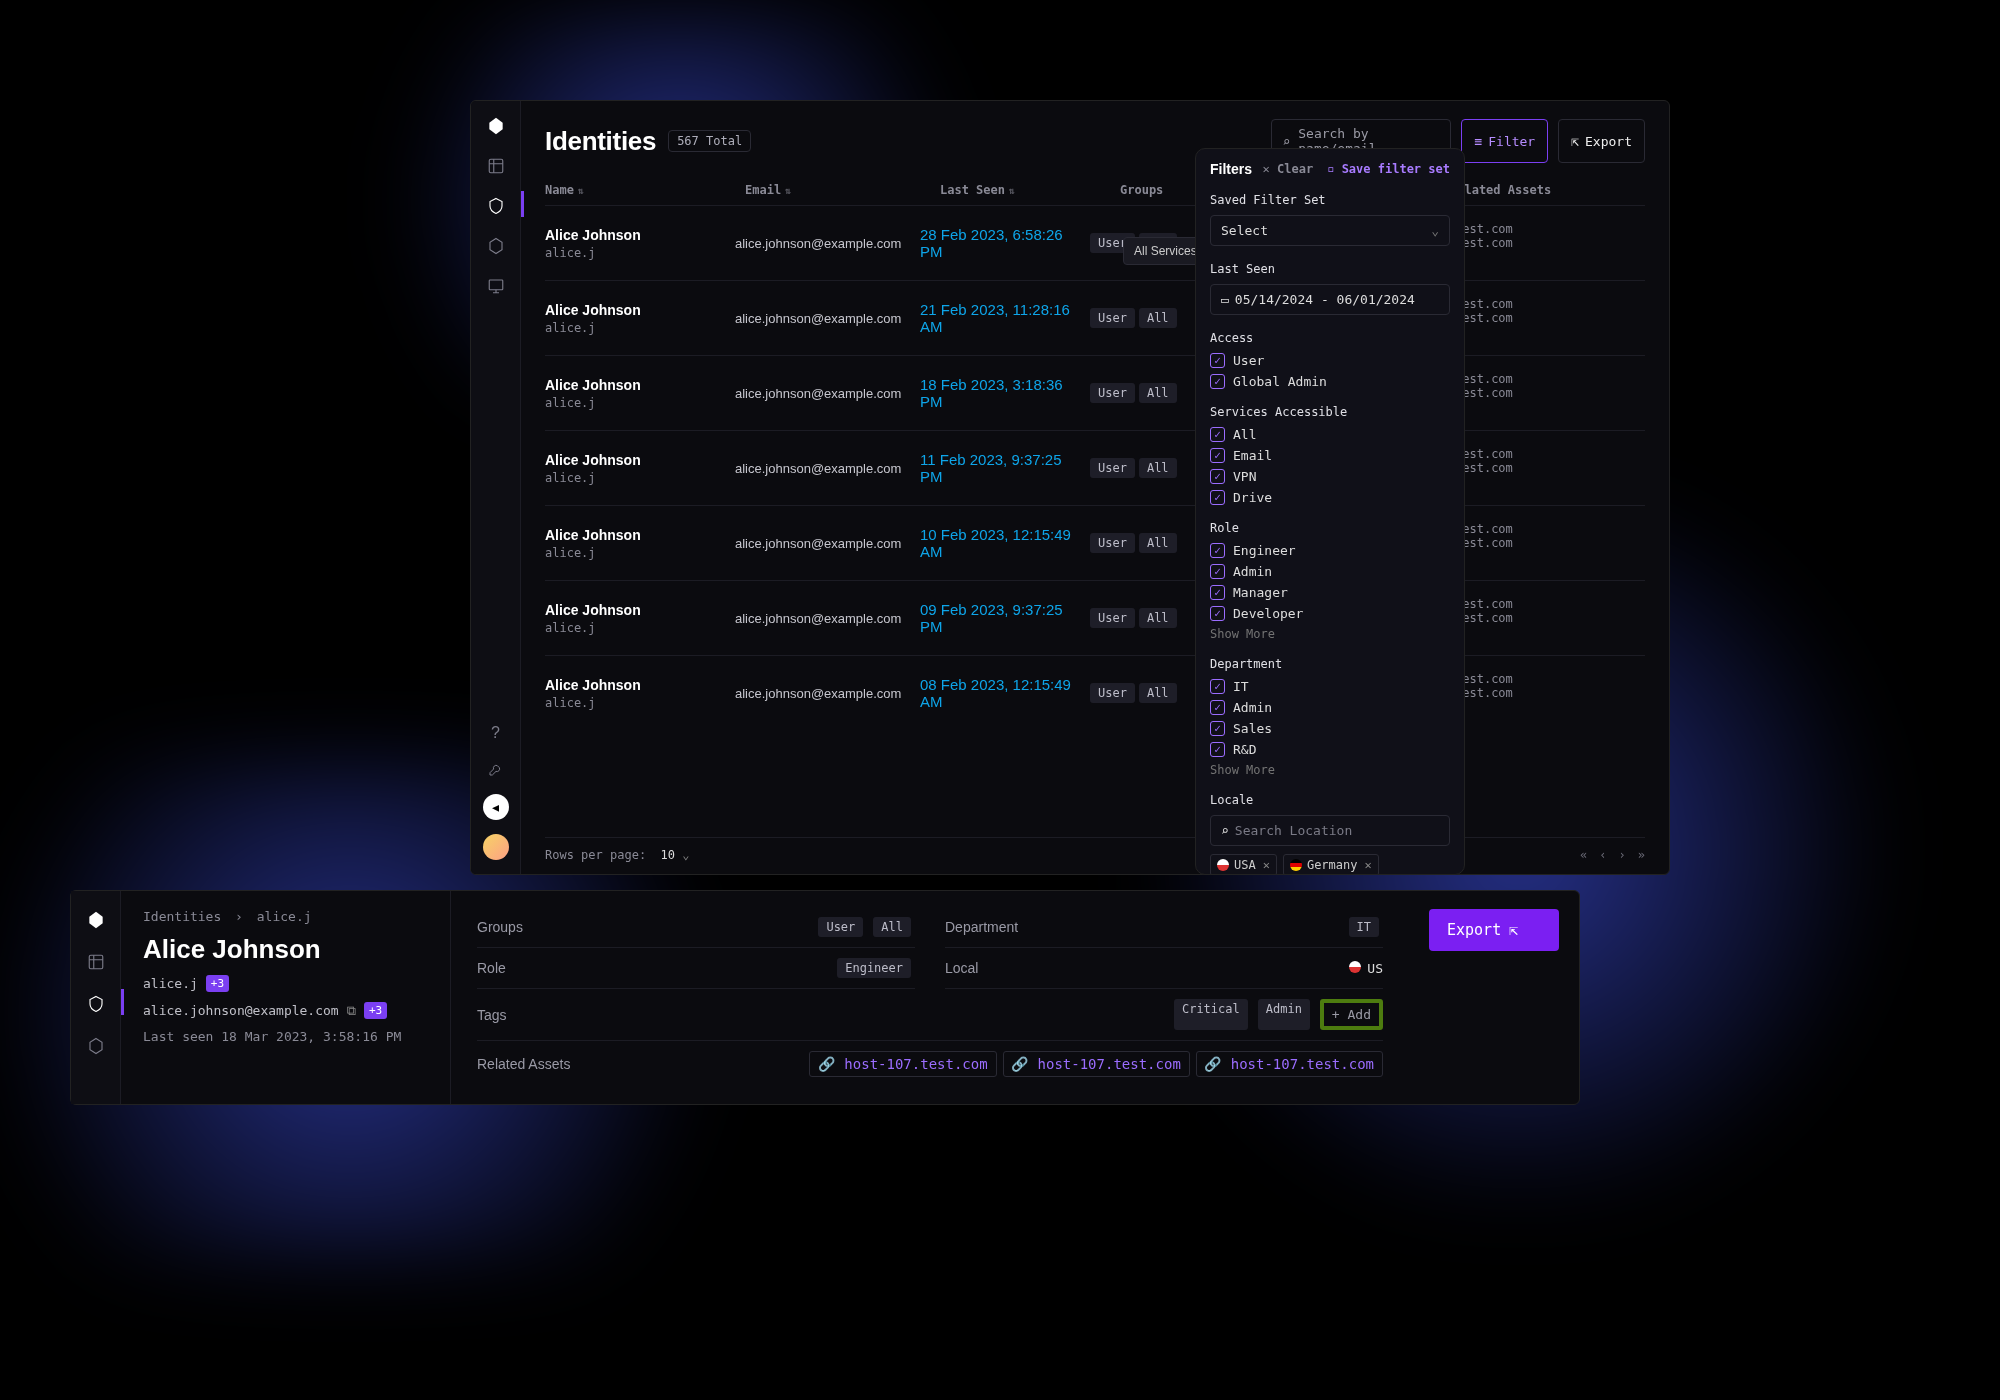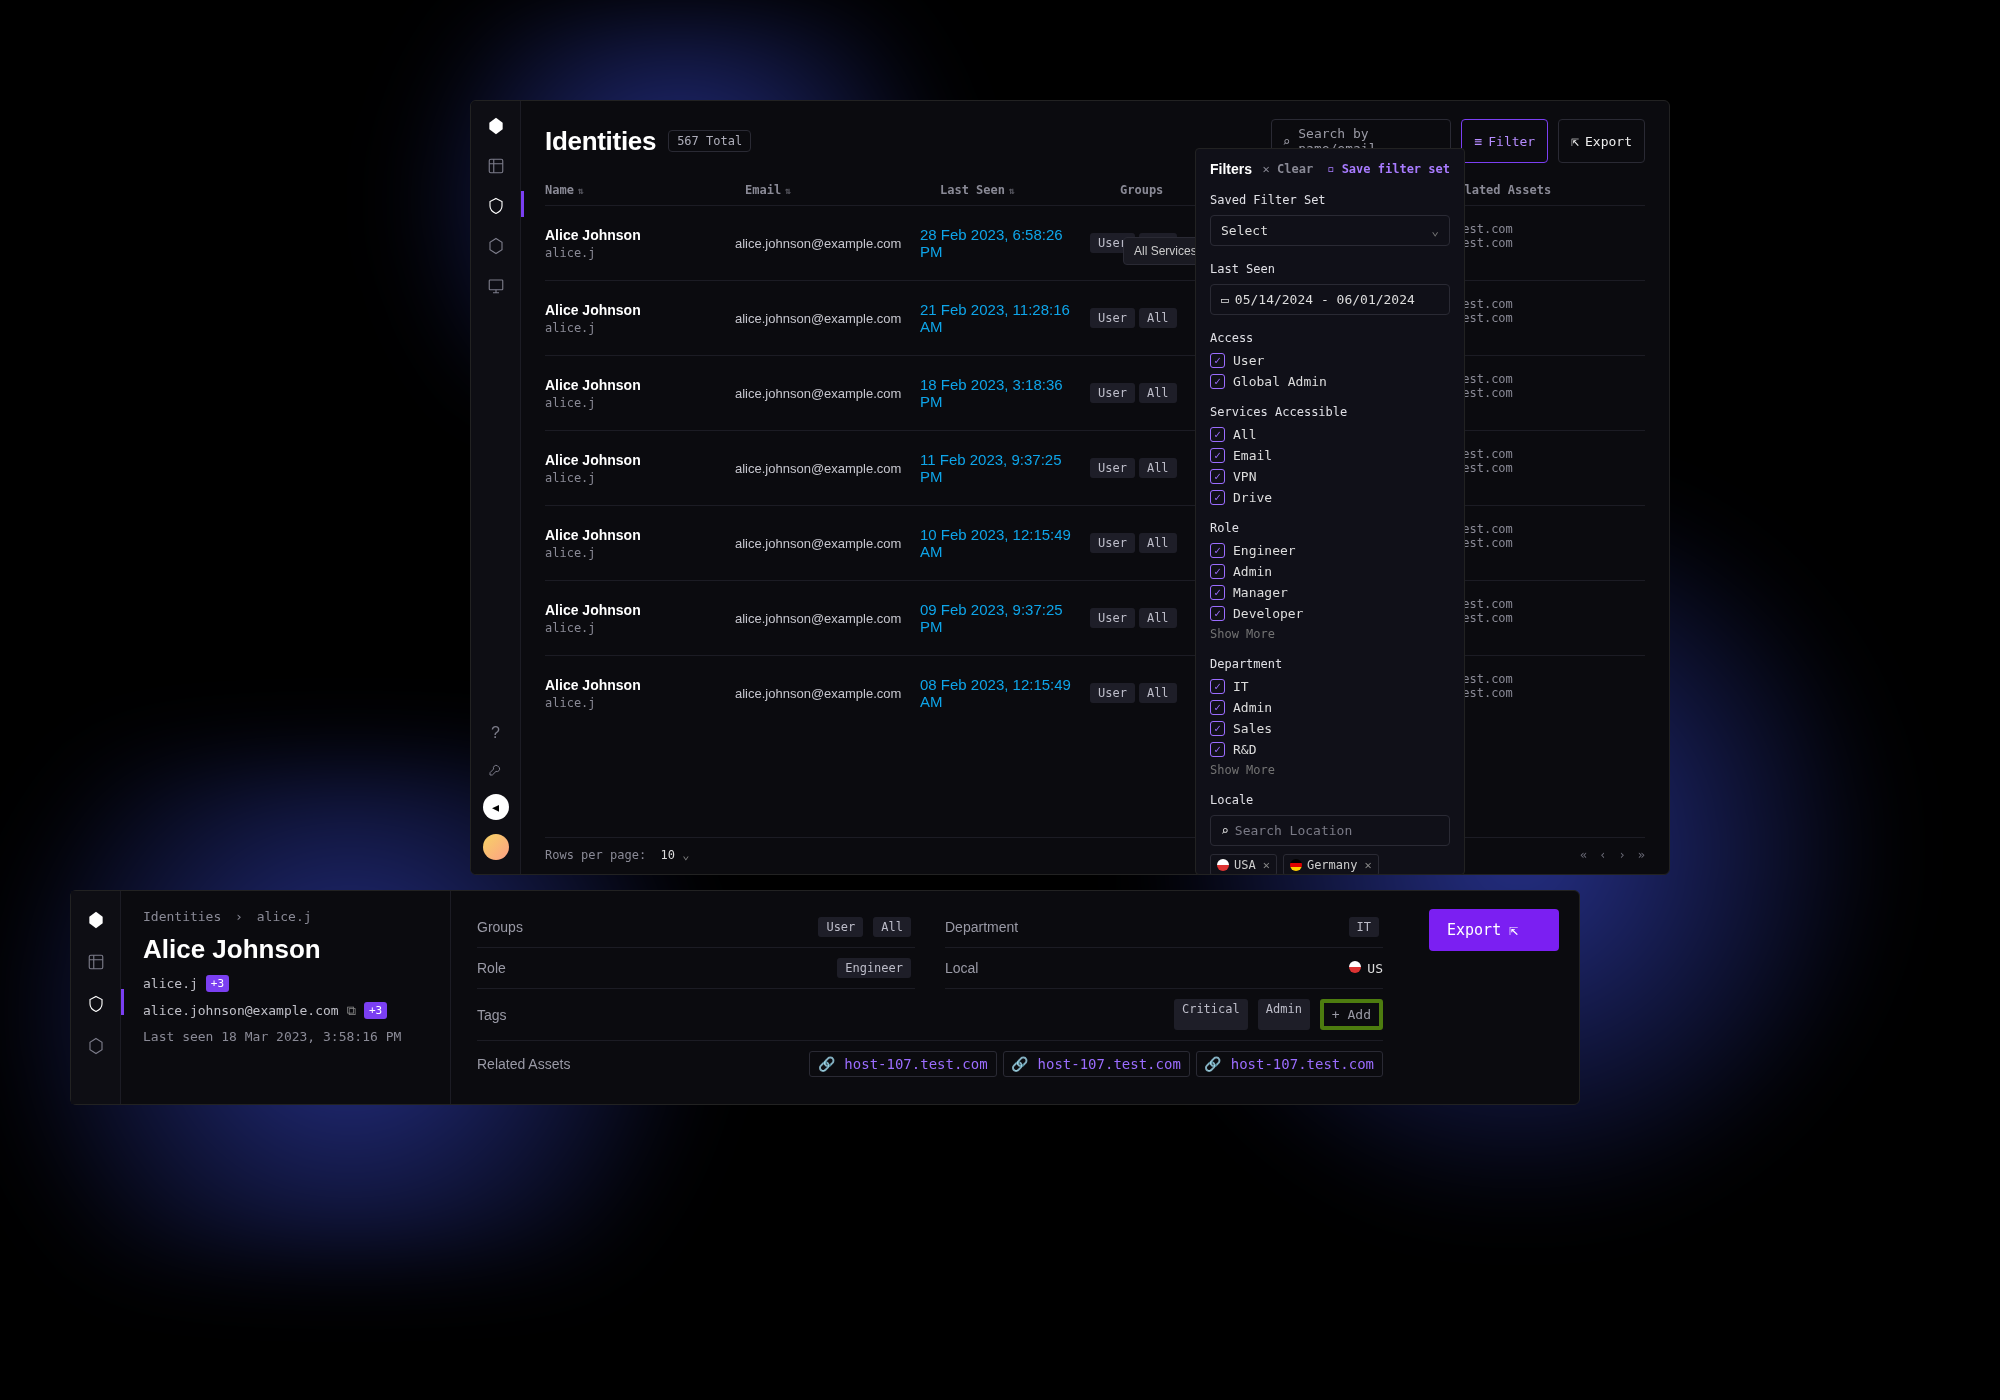--- a/index.html
+++ b/index.html
@@ -44,21 +44,21 @@
   .chip { display:inline-block; background:#1e1e28; color:#bdbdc9; font-family:Menlo,Consolas,monospace; font-size:12px; padding:3px 8px; border-radius:3px; margin-right:4px; }
   .asset-link { color:#8a8a96; font-family:Menlo,Consolas,monospace; font-size:12px; }
 
   .tooltip { position:absolute; top:136px; left:602px; background:#1a1a22; border:1px solid #2a2a34; padding:6px 10px; border-radius:4px; font-size:12px; color:#ccc; }
 
   .pager { display:flex; align-items:flex-start; padding:10px 0 0; color:#8a8a96; font-family:Menlo,Consolas,monospace; font-size:12px; border-top:1px solid #1c1c24; }
   .pager-right { margin-left:auto; display:flex; gap:12px; color:#6a6a76; }
   .pager-right span { cursor:pointer; }
 
   
-  .filter-panel { position:absolute; top:148px; left:1195px; width:270px; height:727px; background:#101018; border:1px solid #222; border-radius:4px; padding:12px 14px; overflow:hidden; }
+  .filter-panel { position:absolute; top:148px; left:1195px; width:270px; height:727px; background:#101018; border:1px solid #222; border-radius:10px; padding:12px 14px; overflow:hidden; }
   .fp-head { display:flex; align-items:center; font-size:14px; font-weight:600; }
   .fp-head-actions { margin-left:auto; display:flex; gap:14px; font-family:Menlo,Consolas,monospace; font-size:12px; }
   .fp-head-actions .clear { color:#8a8a96; cursor:pointer; }
   .fp-head-actions .save { color:#a87bff; cursor:pointer; }
   .fp-sec { margin-top:16px; }
   .fp-label { font-family:Menlo,Consolas,monospace; font-size:12px; color:#e0e0e6; margin-bottom:8px; }
   .fp-select, .fp-input { width:100%; border:1px solid #2a2a34; border-radius:4px; padding:7px 10px; background:transparent; color:#ddd; font-family:Menlo,Consolas,monospace; font-size:13px; display:flex; align-items:center; gap:6px; }
   .fp-select .chev { margin-left:auto; color:#777; }
   .check-row { display:flex; align-items:center; gap:8px; margin:6px 0; font-family:Menlo,Consolas,monospace; font-size:13px; color:#ddd; }
   .checkbox { width:15px; height:15px; border:1.5px solid #9b6dff; border-radius:3px; display:flex;align-items:center;justify-content:center; color:#9b6dff; font-size:11px; }

